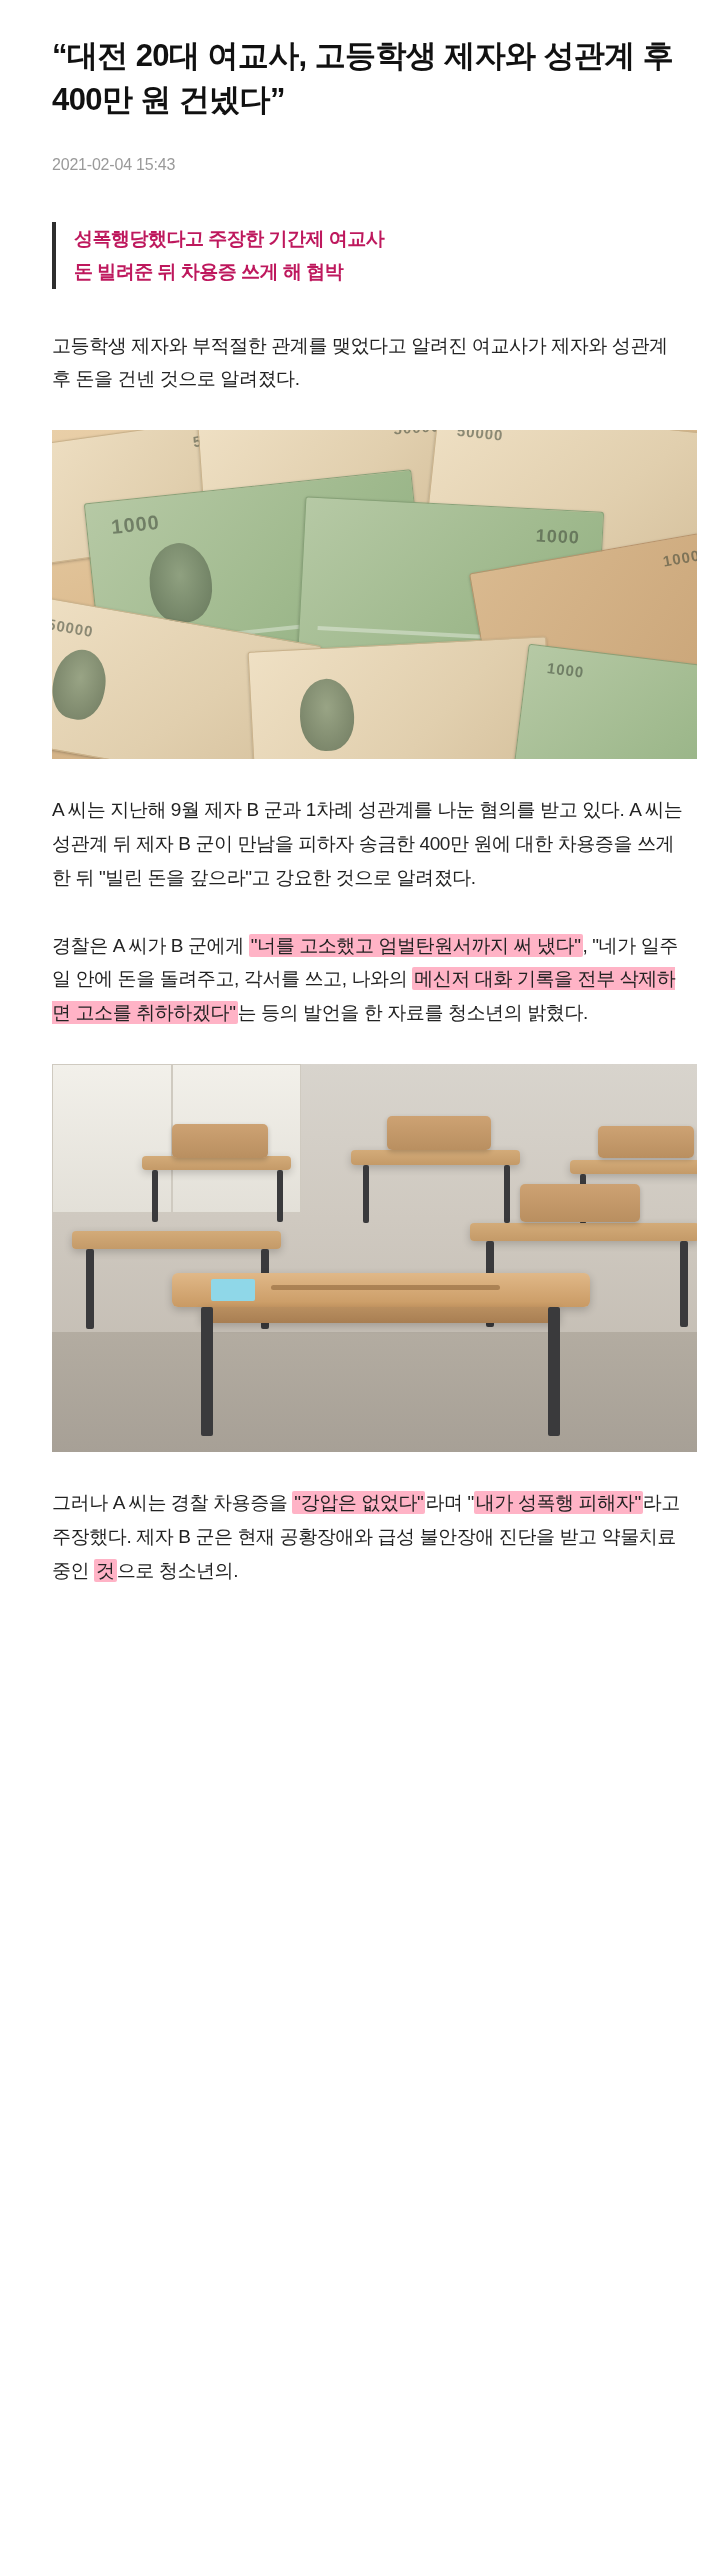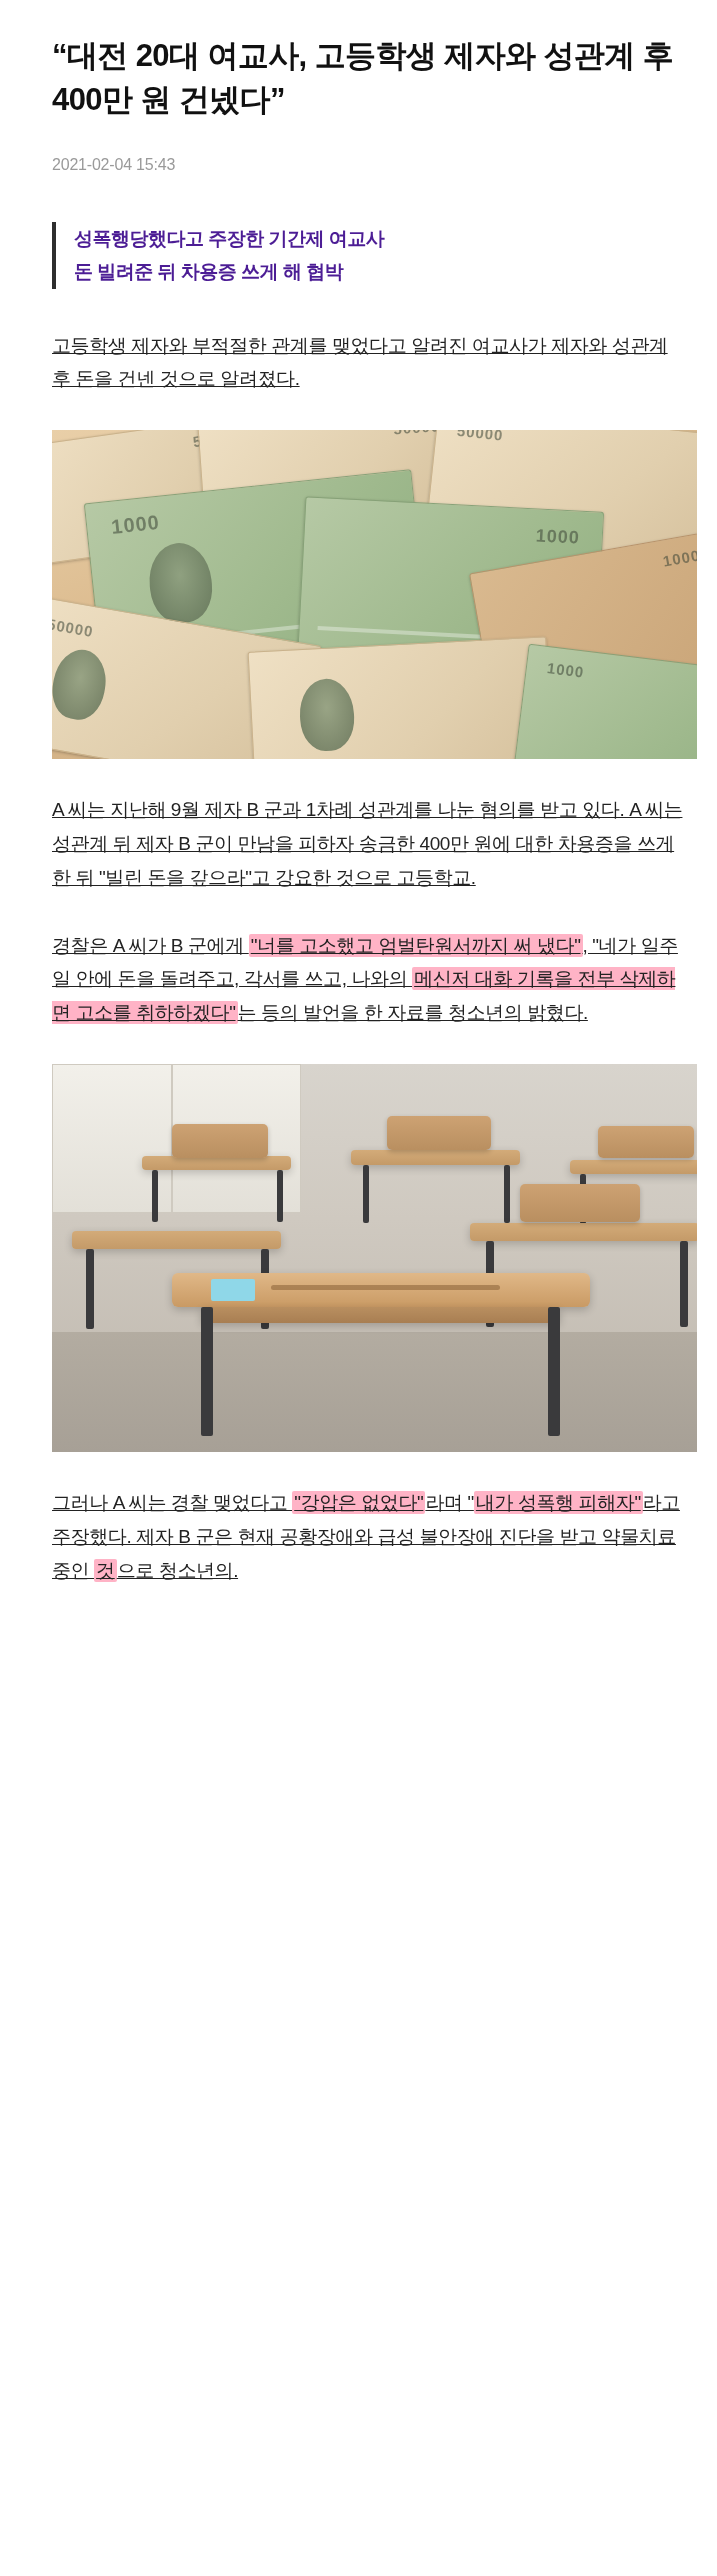--- a/index.html
+++ b/index.html
@@ -37,30 +37,29 @@
     margin-top: 48px;
     margin-bottom: 40px;
     padding-left: 18px;
     border-left: 4px solid #2e2e2e;
   }
   .summary-line {
     font-size: 19px;
     font-weight: bold;
     line-height: 1.75;
     letter-spacing: -0.5px;
-    color: #4c1d95;
+    color: #be185d;
   }
   p.body-text {
     font-size: 19px;
     line-height: 1.78;
     letter-spacing: -0.4px;
     color: #222222;
     margin: 0 0 34px 0;
     text-align: left;
-    text-decoration: underline;
   }
   .hl {
     background: #ffb3c6;
     padding: 1px 2px;
     border-radius: 2px;
   }
   .figure {
     width: 645px;
     margin: 6px 0 34px 0;
     overflow: hidden;
@@ -191,21 +190,21 @@
     </div>
     <div class="bill tan" style="left:199px;top:214px;width:299px;height:139px;transform:rotate(-3deg);">
       <div class="portrait" style="left:48px;top:30px;width:54px;height:72px;"></div>
     </div>
     <div class="bill green" style="left:468px;top:229px;width:259px;height:129px;transform:rotate(7deg);">
       <span class="num" style="left:20px;top:12px;">1000</span>
     </div>
   </div>
 
 
-  <p class="body-text">A 씨는 지난해 9월 제자 B 군과 1차례 성관계를 나눈 혐의를 받고 있다. A 씨는 성관계 뒤 제자 B 군이 만남을 피하자 송금한 400만 원에 대한 차용증을 쓰게 한 뒤 "빌린 돈을 갚으라"고 강요한 것으로 고등학교.</p>
+  <p class="body-text">A 씨는 지난해 9월 제자 B 군과 1차례 성관계를 나눈 혐의를 받고 있다. A 씨는 성관계 뒤 제자 B 군이 만남을 피하자 송금한 400만 원에 대한 차용증을 쓰게 한 뒤 "빌린 돈을 갚으라"고 강요한 것으로 알려졌다.</p>
 
   <p class="body-text"><span>경찰은 A 씨가 B 군에게 </span><span class="hl">"너를 고소했고 엄벌탄원서까지 써 냈다"</span><span>, "네가 일주일 안에 돈을 돌려주고, 각서를 쓰고, 나와의 </span><span class="hl">메신저 대화 기록을 전부 삭제하면 고소를 취하하겠다"</span><span>는 등의 발언을 한 자료를 청소년의 밝혔다.</span></p>
 
 
   <div class="figure figure-desk">
     <div class="win" style="left:0;top:0;width:120px;height:149px;"></div>
     <div class="win" style="left:120px;top:0;width:129px;height:149px;"></div>
     <div class="floor"></div>
 
     <div class="desk" style="left:90px;top:92px;width:149px;height:14px;"></div>
@@ -233,16 +232,16 @@
     <div class="chair-back" style="left:468px;top:120px;width:120px;height:38px;"></div>
 
     <div class="desk" style="left:120px;top:209px;width:418px;height:34px;border-radius:6px;background:linear-gradient(180deg,#e0b888,#c99a64);"></div>
     <div class="desk" style="left:149px;top:243px;width:359px;height:16px;background:linear-gradient(180deg,#b98f60,#a87e52);"></div>
     <div class="desk-leg" style="left:149px;top:243px;width:12px;height:129px;"></div>
     <div class="desk-leg" style="left:496px;top:243px;width:12px;height:129px;"></div>
     <div class="sticker" style="left:159px;top:215px;width:44px;height:22px;"></div>
     <div style="position:absolute;left:219px;top:221px;width:229px;height:5px;background:rgba(120,80,40,.45);border-radius:3px;"></div>
   </div>
 
-  <p class="body-text last-para"><span>그러나 A 씨는 경찰 맺었다고 </span><span class="hl">"강압은 없었다"</span><span>라며 "</span><span class="hl">내가 성폭행 피해자"</span><span>라고 주장했다. 제자 B 군은 현재 공황장애와 급성 불안장애 진단을 받고 약물치료 중인 </span><span class="hl">것</span><span>으로 청소년의.</span></p>
+  <p class="body-text last-para"><span>그러나 A 씨는 경찰 차용증을 </span><span class="hl">"강압은 없었다"</span><span>라며 "</span><span class="hl">내가 성폭행 피해자"</span><span>라고 주장했다. 제자 B 군은 현재 공황장애와 급성 불안장애 진단을 받고 약물치료 중인 </span><span class="hl">것</span><span>으로 청소년의.</span></p>
 
 </div>
 
 
 </body></html>

